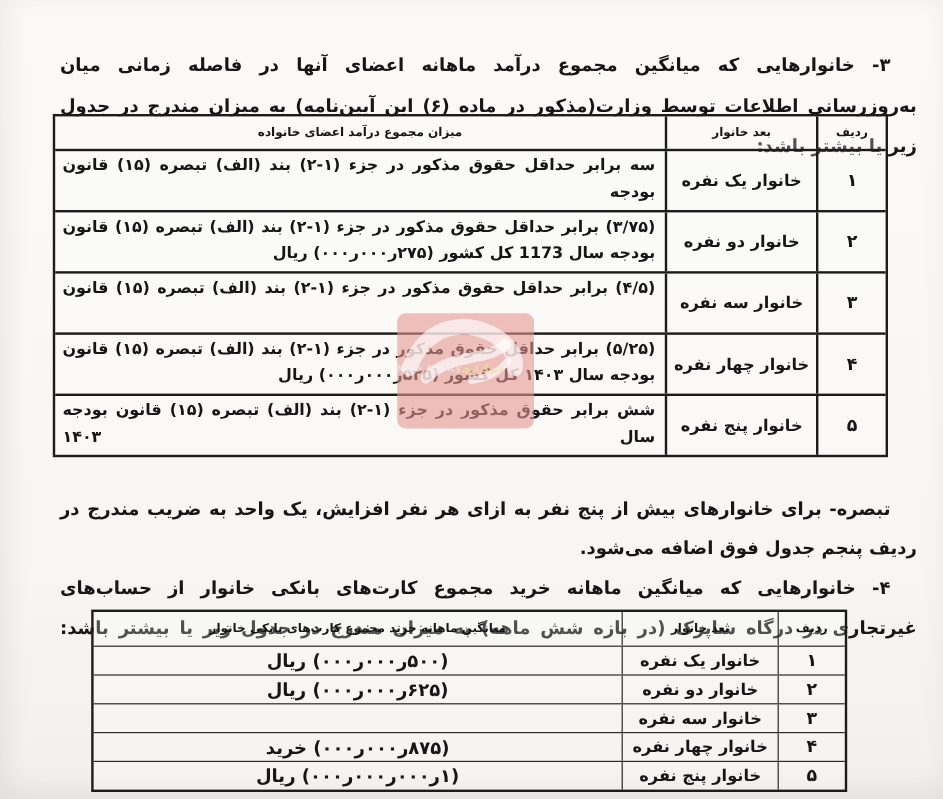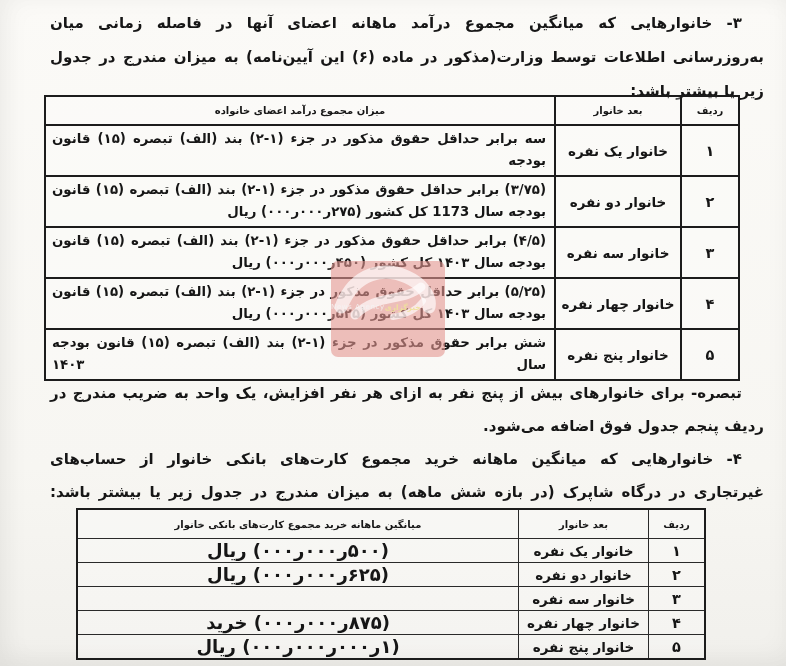--- a/index.html
+++ b/index.html
@@ -5,21 +5,21 @@
   html,body { margin:0; padding:0; }
   .page {
     position:relative; width:786px; height:666px; overflow:hidden;
     background:linear-gradient(180deg,#fbfaf7 0%,#f7f6f2 70%,#f1f0ec 100%);
     box-shadow:inset 0 -10px 24px rgba(0,0,0,.045), inset 10px 0 24px rgba(0,0,0,.03);
     direction:rtl;
     font-family:"DejaVu Sans", sans-serif;
     font-weight:700; color:#161616;
   }
   
-  .para { position:absolute; right:22px; left:50px; font-size:15px; }
+  .para { position:absolute; right:22px; left:50px; font-size:15px;margin-top:31px; }
   #para3 { top:6px;  line-height:34px; }
   #mid   { top:377px; line-height:33px; }
   .jline { text-align:justify; text-align-last:justify; }
   .rline { text-align:right; }
   .indent { padding-right:22px; }
   
   .tbl { position:absolute; border:2px solid #1c1c1c; background:rgba(255,255,255,.25); }
   #table1 { top:95px;  right:46px; width:692px; }
   #table2 { top:508px; right:80px; width:626px; }
   .trow { display:grid; align-items:stretch; }
@@ -33,21 +33,21 @@
   #table2 .data { height:23px; }
   .cell { display:flex; align-items:center; justify-content:center; overflow:hidden; }
   #table1 .cell:nth-child(1), #table1 .cell:nth-child(2) { border-left:2px solid #1c1c1c; }
   #table2 .cell:nth-child(1), #table2 .cell:nth-child(2) { border-left:1.5px solid #2a2a2a; }
   .hcell { font-size:10px;text-align:center; }
   .num   { font-size:14.5px; }
   .hh    { font-size:13.5px; }
   .desc  { display:block; padding:2px 8px 0 6px; font-size:13.3px; line-height:22px; }
   .desc .d1 { text-align:justify; text-align-last:justify; }
   .desc .d2 { text-align:right; }
-  .amt { font-size:18px; }
+  .amt { font-size:15px; }
   
   #watermark {
     position:absolute; left:331px; top:261px; width:114px; height:92px;
     background:rgba(229,150,145,.60); border-radius:7px; z-index:5;
     display:flex; align-items:center; justify-content:flex-end;
     padding-bottom:4px; pointer-events:none;
   }
   #watermark svg { position:absolute; top:2px; left:2px; }
   .wm-fa { font-size:7.5px; line-height:9px; color:#efe29a; opacity:.9; z-index:2; }
   .wm-en { font-size:7px;  line-height:9px; color:#f4f4f4; opacity:.85; font-weight:400;
@@ -84,21 +84,20 @@
       <div class="cell desc">
         <div class="d1">(۳/۷۵) برابر حداقل حقوق مذکور در جزء (۱-۲) بند (الف) تبصره (۱۵) قانون</div>
         <div class="d2">بودجه سال 1173 کل کشور (۲۷۵ر۰۰۰ر۰۰۰) ریال</div>
       </div>
     </div>
     <div class="trow data">
       <div class="cell num">۳</div>
       <div class="cell hh">خانوار سه نفره</div>
       <div class="cell desc">
         <div class="d1">(۴/۵) برابر حداقل حقوق مذکور در جزء (۱-۲) بند (الف) تبصره (۱۵) قانون</div>
-        <div class="d2">بودجه سال ۱۴۰۳ کل کشور (۴۵۰ر۰۰۰ر۰۰۰) ریال</div>
       </div>
     </div>
     <div class="trow data">
       <div class="cell num">۴</div>
       <div class="cell hh">خانوار چهار نفره</div>
       <div class="cell desc">
         <div class="d1">(۵/۲۵) برابر حداقل حقوق مذکور در جزء (۱-۲) بند (الف) تبصره (۱۵) قانون</div>
         <div class="d2">بودجه سال ۱۴۰۳ کل کشور (۵۲۵ر۰۰۰ر۰۰۰) ریال</div>
       </div>
     </div>

